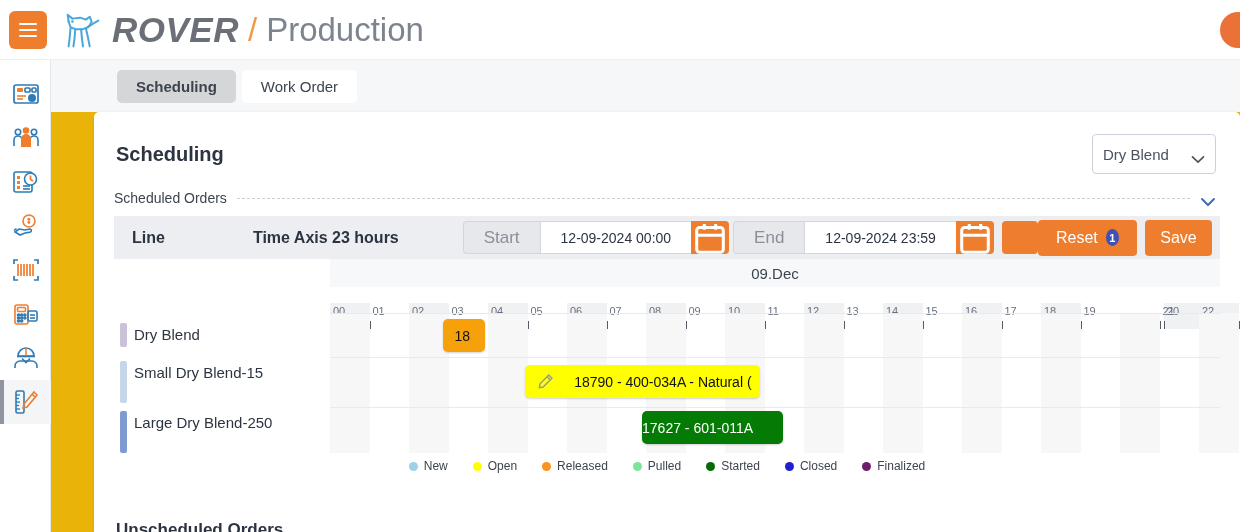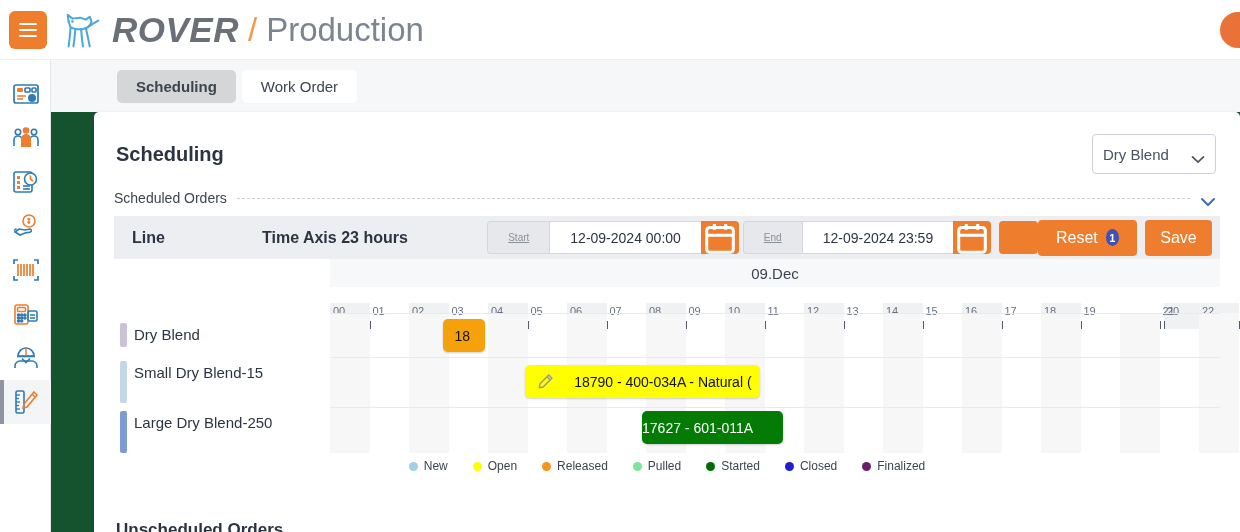--- a/index.html
+++ b/index.html
@@ -2,21 +2,21 @@
 <html><head>
 <meta charset="utf-8">
 <style>
   * { box-sizing: border-box; margin: 0; padding: 0; }
   html, body {
     width: 1240px; height: 532px;
     font-family: "Liberation Sans", sans-serif;
     background: #ffffff;
     overflow: hidden;
   }
-  #root { position: relative; width: 1240px; height: 532px; background: #14532d; }
+  #root { position: relative; width: 1240px; height: 532px; background: #eab308; }
 
   
   .topbar {
     position: absolute; top: 0; left: 0; width: 1240px; height: 60px;
     background: #ffffff; display: flex; align-items: center;
     border-bottom: 1px solid #eceff3;
   }
   .hamburger {
     width: 38px; height: 38px; margin-left: 9px; border-radius: 6px;
     background: #ef7d2e; display: flex; flex-direction: column;
@@ -95,21 +95,21 @@
   .toolbar {
     margin: 10px 0 0 20px; width: 1106px; height: 43px; background: #eceef1;
     display: flex; align-items: center; padding: 0 8px 0 0;
   }
   .tb-line { width: 152px; padding-left: 18px; font-size: 16px; font-weight: bold; color: #2c3442; }
   .tb-axis { width: 228px; font-size: 16px; font-weight: bold; color: #2c3442; text-align: left; }
   .inputgrp { display: flex; align-items: center; height: 33px; margin-left: 4px; }
   .inp-label {
     height: 33px; display: flex; align-items: center; padding: 0 20px;
     background: #e6e8eb; border: 1px solid #d3d7dd; border-right: none;
-    border-radius: 4px 0 0 4px; font-size: 10px; color: #8a9099; text-decoration: underline;
+    border-radius: 4px 0 0 4px; font-size: 17px; color: #8a9099;
   }
   .inp-val {
     height: 33px; display: flex; align-items: center; padding: 0 20px;
     background: #fff; border: 1px solid #d3d7dd; border-right: none;
     font-size: 14px; color: #2c3442; white-space: nowrap;
   }
   .inp-btn {
     width: 38px; height: 33px; background: #ef7d2e; border-radius: 0 4px 4px 0;
     display: flex; align-items: center; justify-content: center; cursor: pointer;
   }

